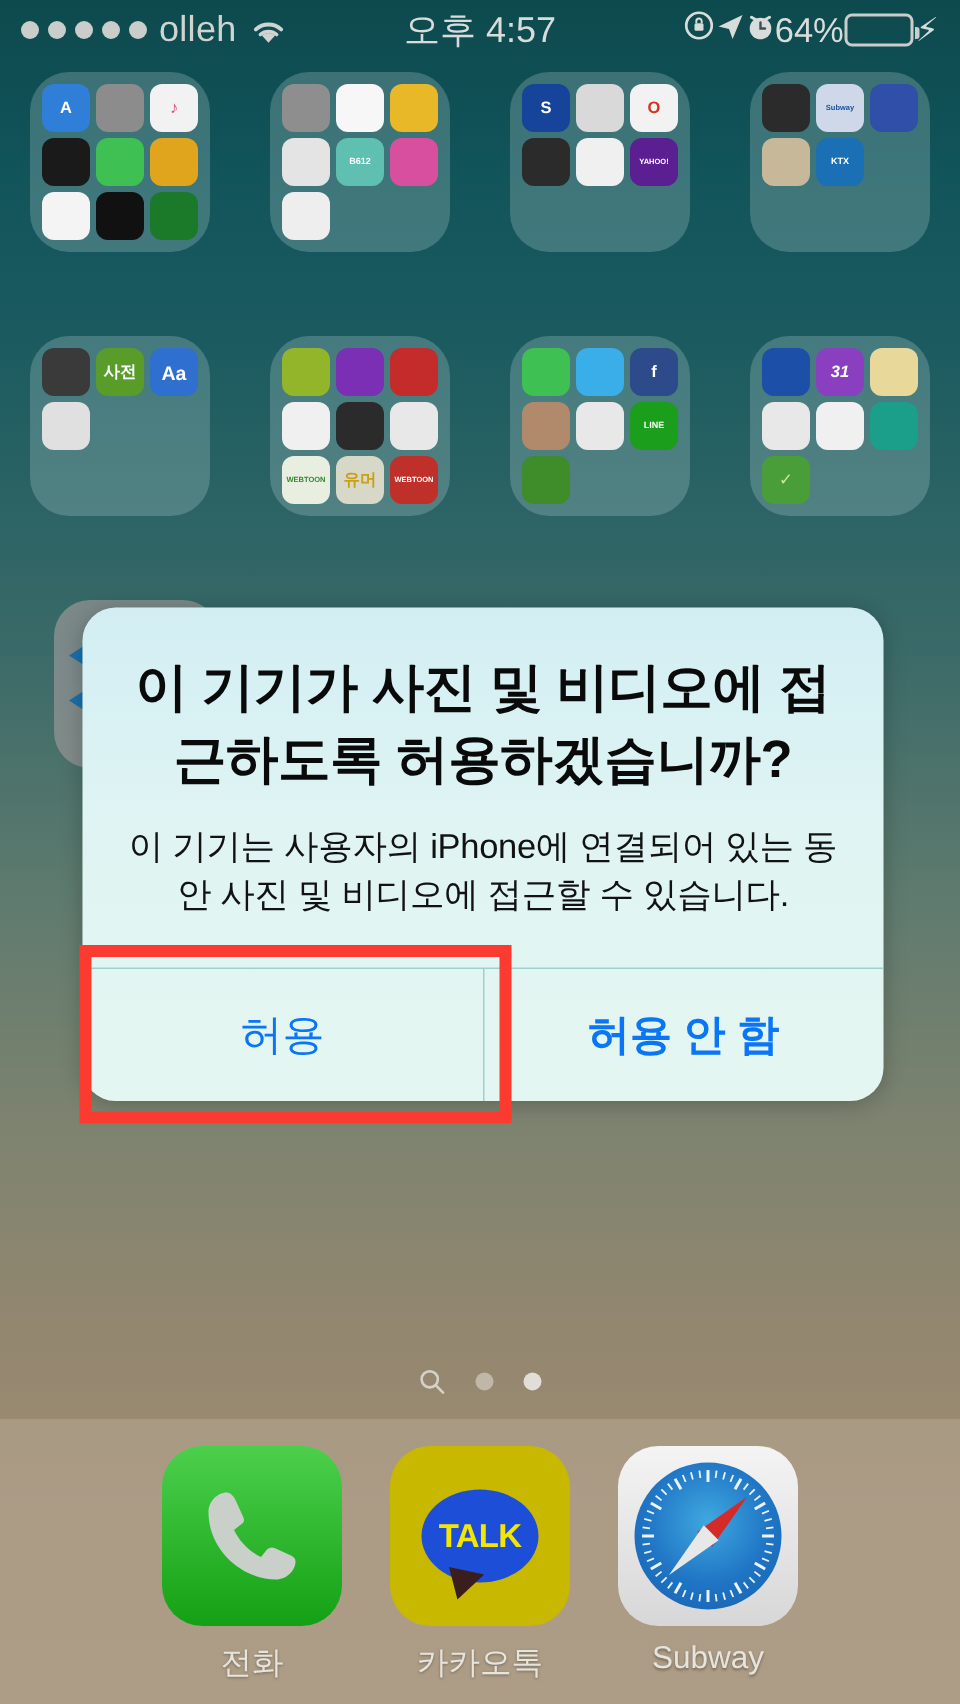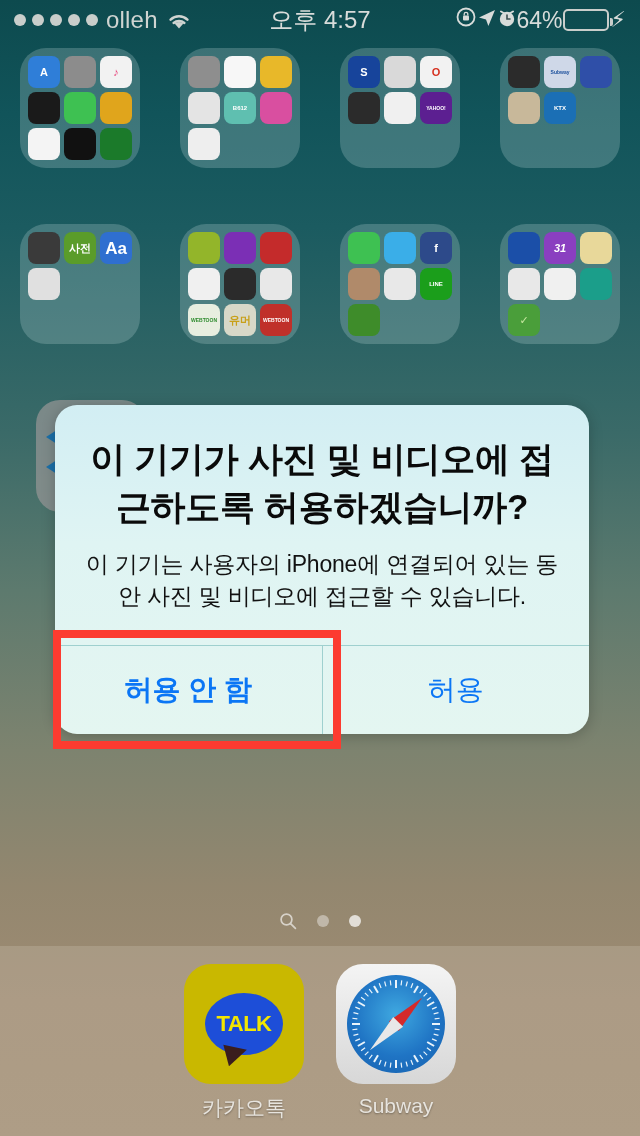--- a/index.html
+++ b/index.html
@@ -336,21 +336,21 @@
         <div class="mini" style="background: transparent;"></div>
       </div>
     </div>
     <div class="cell">
       <div class="folder">
         <div class="mini" style="background: rgb(58, 58, 58); color: rgb(255, 255, 255);"></div>
         <div class="mini" style="background: rgb(90, 156, 42); color: rgb(255, 255, 255);">
           <span style="font-size: 11px;">사전</span>
         </div>
         <div class="mini" style="background: rgb(47, 111, 208); color: rgb(255, 255, 255);">
-          <span style="font-size: 17px;">Aa</span>
+          <span style="font-size: 13px;">Aa</span>
         </div>
         <div class="mini" style="background: rgb(224, 224, 224); color: rgb(51, 51, 51);"></div>
         <div class="mini" style="background: transparent;"></div>
         <div class="mini" style="background: transparent;"></div>
         <div class="mini" style="background: transparent;"></div>
         <div class="mini" style="background: transparent;"></div>
         <div class="mini" style="background: transparent;"></div>
       </div>
     </div>
     <div class="cell">
@@ -418,20 +418,28 @@
   <span class="dot inactive"></span>
   <span class="dot active"></span>
 </div>
 
 <div class="behind-app">
   <span class="behind-tri" style="top:28px"></span>
   <span class="behind-tri" style="top:58px"></span>
 </div>
 
 <div class="dock" id="dock">
+    <div class="dockapp">
+      <div class="dockicon ic-phone">
+        <svg width="82" height="82" viewBox="0 0 82 82">
+          <path d="M24 12c-6 0-12 6-12 13 0 26 23 45 45 45 7 0 13-6 13-12 0-2-1-3-3-4l-11-5c-2-1-4 0-5 1l-4 5c-8-4-14-10-18-18l5-4c2-1 2-3 1-5l-5-11c-1-2-3-5-6-5z" fill="#c9cfc9"></path>
+        </svg>
+      </div>
+      <div class="docklabel">전화</div>
+    </div>
     <div class="dockapp">
       <div class="dockicon ic-kakao">
         <div class="kakao-bubble">
           <span class="kakao-text">TALK</span>
         </div>
       </div>
       <div class="docklabel">카카오톡</div>
     </div>
     <div class="dockapp">
       <div class="dockicon ic-safari">
@@ -493,18 +501,18 @@
       <div class="docklabel">Subway</div>
     </div>
   </div>
 
 <div class="alert">
   <div class="alert-body">
     <div class="alert-title">이 기기가 사진 및 비디오에 접근하도록 허용하겠습니까?</div>
     <div class="alert-msg">이 기기는 사용자의 iPhone에 연결되어 있는 동안 사진 및 비디오에 접근할 수 있습니다.</div>
   </div>
   <div class="alert-buttons">
+    <div class="alert-btn">허용</div>
     <div class="alert-btn destructive">허용 안 함</div>
-    <div class="alert-btn">허용</div>
   </div>
 </div>
 
 <div class="highlight"></div>
 
 </body></html>

